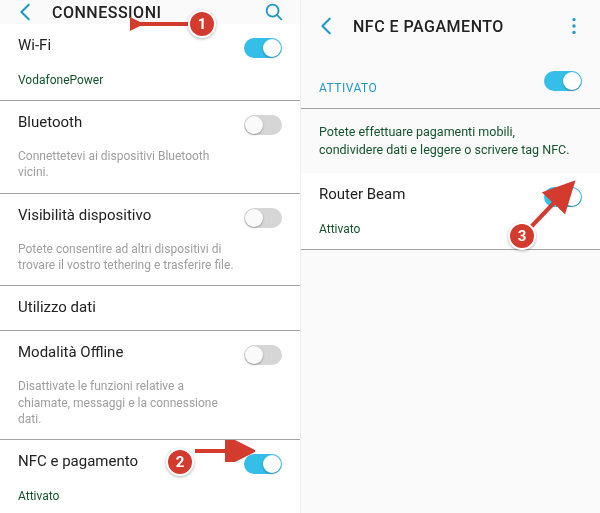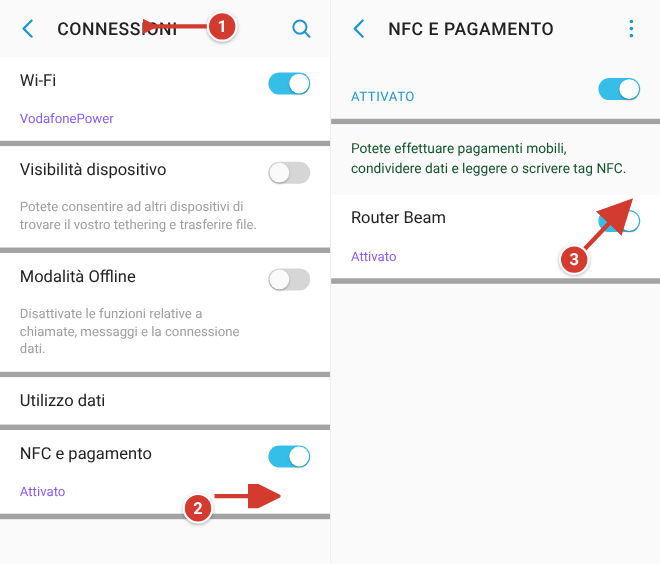--- a/index.html
+++ b/index.html
@@ -41,38 +41,38 @@
   .icon-btn {
     width: 24px; height: 24px;
     display: flex; align-items: center; justify-content: center;
     color: #2196c9;
   }
   .icon-btn svg { width: 22px; height: 22px; }
 
   .row {
     padding: 12px 18px;
     background: #fff;
-    border-bottom: 5px solid #a3a3a3;
+    border-bottom: 1px solid #a3a3a3;
     display: flex;
     align-items: flex-start;
     gap: 10px;
   }
   .row .text { flex: 1; min-width: 0; }
   .row .t1 {
     font-size: 15px;
     color: #222;
     line-height: 1.3;
   }
   .row .t2 {
     font-size: 12px;
     color: #9e9e9e;
     line-height: 1.35;
     margin-top: 16px;
   }
-  .row .t2.link { color: #8b5cf6; }
+  .row .t2.link { color: #14532d; }
 
   .desc-block {
     padding: 14px 18px;
     font-size: 12.5px;
     color: #14532d;
     line-height: 1.45;
     background: #fafafa;
   }
 
   
@@ -139,41 +139,48 @@
   </div>
 
   <div class="row">
     <div class="text">
       <div class="t1">Wi-Fi</div>
       <div class="t2 link">VodafonePower</div>
     </div>
     <div class="toggle on"></div>
   </div>
 
+  <div class="row">
+    <div class="text">
+      <div class="t1">Bluetooth</div>
+      <div class="t2">Connettetevi ai dispositivi Bluetooth vicini.</div>
+    </div>
+    <div class="toggle off"></div>
+  </div>
 
   <div class="row">
     <div class="text">
       <div class="t1">Visibilità dispositivo</div>
       <div class="t2">Potete consentire ad altri dispositivi di trovare il vostro tethering e trasferire file.</div>
     </div>
     <div class="toggle off"></div>
   </div>
 
   <div class="row">
     <div class="text">
+      <div class="t1">Utilizzo dati</div>
+    </div>
+  </div>
+
+  <div class="row">
+    <div class="text">
       <div class="t1">Modalità Offline</div>
       <div class="t2">Disattivate le funzioni relative a chiamate, messaggi e la connessione dati.</div>
     </div>
     <div class="toggle off"></div>
-  </div>
-
-  <div class="row">
-    <div class="text">
-      <div class="t1">Utilizzo dati</div>
-    </div>
   </div>
 
   <div class="row">
     <div class="text">
       <div class="t1">NFC e pagamento</div>
       <div class="t2 link">Attivato</div>
     </div>
     <div class="toggle on"></div>
   </div>
 

